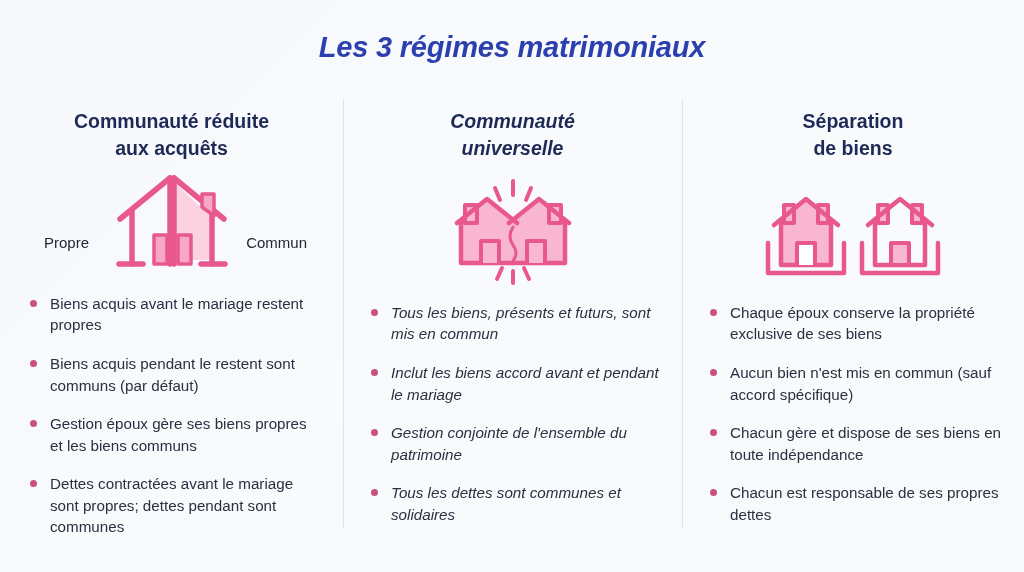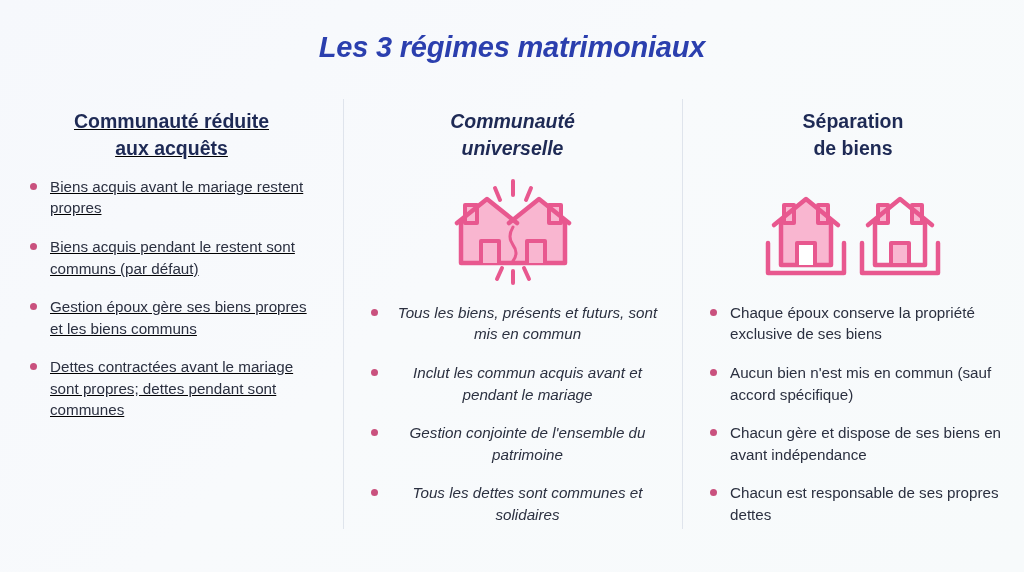--- a/index.html
+++ b/index.html
@@ -47,21 +47,21 @@
     display: flex;
     flex-direction: row;
   }
   .column {
     position: relative;
     box-sizing: border-box;
     display: flex;
     flex-direction: column;
     align-items: center;
   }
-  .col-1 { width: 343px; padding: 0 26px; text-decoration: underline; }
+  .col-1 { width: 343px; padding: 0 26px; }
   .col-2 { width: 339px; padding: 0 22px; font-style: italic; }
   .col-3 { width: 342px; padding: 0 22px; }
 
   .divider {
     position: absolute;
     top: 99px;
     width: 1px;
     height: 430px;
     background: #dfe4ec;
   }
@@ -117,39 +117,66 @@
   .bullet-dot {
     position: absolute;
     left: 2px;
     top: 7px;
     width: 7px;
     height: 7px;
     border-radius: 50%;
     background: #c9517e;
   }
   .col-1 .bullets { padding-left: 4px; }
-  .col-2 .bullets { padding-left: 8px; text-align: center; }
+  .col-2 .bullets { padding-left: 8px; }
   .col-3 .bullets { padding-left: 8px; }
 </style>
 </head>
 <body>
 
 <div class="infographic">
 
   <div class="title">Les 3 régimes matrimoniaux</div>
 
   <div class="divider d1"></div>
   <div class="divider d2"></div>
 
   <div class="columns">
 
     <div class="column col-1">
       <div class="col-heading">Communauté réduite
 aux acquêts</div>
 
+      <div class="illustration">
+        <span class="ill-label left">Propre</span>
+        <span class="ill-label right">Commun</span>
+        <svg width="124" height="104" viewBox="0 0 124 104">
+
+          <g fill="none" stroke="#e8588f" stroke-width="5.5" stroke-linecap="round" stroke-linejoin="round">
+            <path d="M60 6 L10 47"></path>
+            <path d="M22 40 L22 92"></path>
+            <path d="M9 92 L33 92"></path>
+            <path d="M60 6 L60 92"></path>
+          </g>
+
+          <rect x="44" y="63" width="13" height="29" fill="#f7a8c6" stroke="#e8588f" stroke-width="3.5" stroke-linejoin="round"></rect>
+
+          <path d="M64 10 L64 88 L100 88 L100 44 Z" fill="#fbd3e0"></path>
+          <g fill="none" stroke="#e8588f" stroke-width="5.5" stroke-linecap="round" stroke-linejoin="round">
+            <path d="M64 6 L114 47"></path>
+            <path d="M102 40 L102 92"></path>
+            <path d="M91 92 L115 92"></path>
+            <path d="M64 6 L64 92"></path>
+          </g>
+
+          <path d="M92 22 L92 35 L104 44 L104 22 Z" fill="#f7a8c6" stroke="#e8588f" stroke-width="3.5" stroke-linejoin="round"></path>
+
+          <rect x="68" y="63" width="13" height="29" fill="#f7a8c6" stroke="#e8588f" stroke-width="3.5" stroke-linejoin="round"></rect>
+        </svg>
+      </div>
 
       <ul class="bullets">
         <li><span class="bullet-dot"></span><span>Biens acquis avant le mariage restent propres</span></li>
         <li><span class="bullet-dot"></span><span>Biens acquis pendant le restent sont communs (par défaut)</span></li>
         <li><span class="bullet-dot"></span><span>Gestion époux gère ses biens propres et les biens communs</span></li>
         <li><span class="bullet-dot"></span><span>Dettes contractées avant le mariage sont propres; dettes pendant sont communes</span></li>
       </ul>
     </div>
 
     <div class="column col-2">
@@ -185,21 +212,21 @@
 
           <path d="M34 90 L34 68 L52 68 L52 90" fill="#f9b6d0" stroke="#e8588f" stroke-width="4" stroke-linejoin="round"></path>
           <path d="M80 90 L80 68 L98 68 L98 90" fill="#f9b6d0" stroke="#e8588f" stroke-width="4" stroke-linejoin="round"></path>
 
           <path d="M66 54 Q60 64 66 72 Q72 80 66 88" fill="none" stroke="#e8588f" stroke-width="3" stroke-linecap="round"></path>
         </svg>
       </div>
 
       <ul class="bullets">
         <li><span class="bullet-dot"></span><span>Tous les biens, présents et futurs, sont mis en commun</span></li>
-        <li><span class="bullet-dot"></span><span>Inclut les commun acquis avant et pendant le mariage</span></li>
+        <li><span class="bullet-dot"></span><span>Inclut les biens accord avant et pendant le mariage</span></li>
         <li><span class="bullet-dot"></span><span>Gestion conjointe de l'ensemble du patrimoine</span></li>
         <li><span class="bullet-dot"></span><span>Tous les dettes sont communes et solidaires</span></li>
       </ul>
     </div>
 
     <div class="column col-3">
       <div class="col-heading">Séparation
 de biens</div>
 
       <div class="illustration">
@@ -228,19 +255,19 @@
             <path d="M111 47 L111 90 L161 90 L161 47"></path>
           </g>
 
           <rect x="127" y="68" width="18" height="22" fill="#f9b6d0" stroke="#e8588f" stroke-width="4" stroke-linejoin="round"></rect>
         </svg>
       </div>
 
       <ul class="bullets">
         <li><span class="bullet-dot"></span><span>Chaque époux conserve la propriété exclusive de ses biens</span></li>
         <li><span class="bullet-dot"></span><span>Aucun bien n'est mis en commun (sauf accord spécifique)</span></li>
-        <li><span class="bullet-dot"></span><span>Chacun gère et dispose de ses biens en avant indépendance</span></li>
+        <li><span class="bullet-dot"></span><span>Chacun gère et dispose de ses biens en toute indépendance</span></li>
         <li><span class="bullet-dot"></span><span>Chacun est responsable de ses propres dettes</span></li>
       </ul>
     </div>
 
   </div>
 </div>
 
 </body></html>

